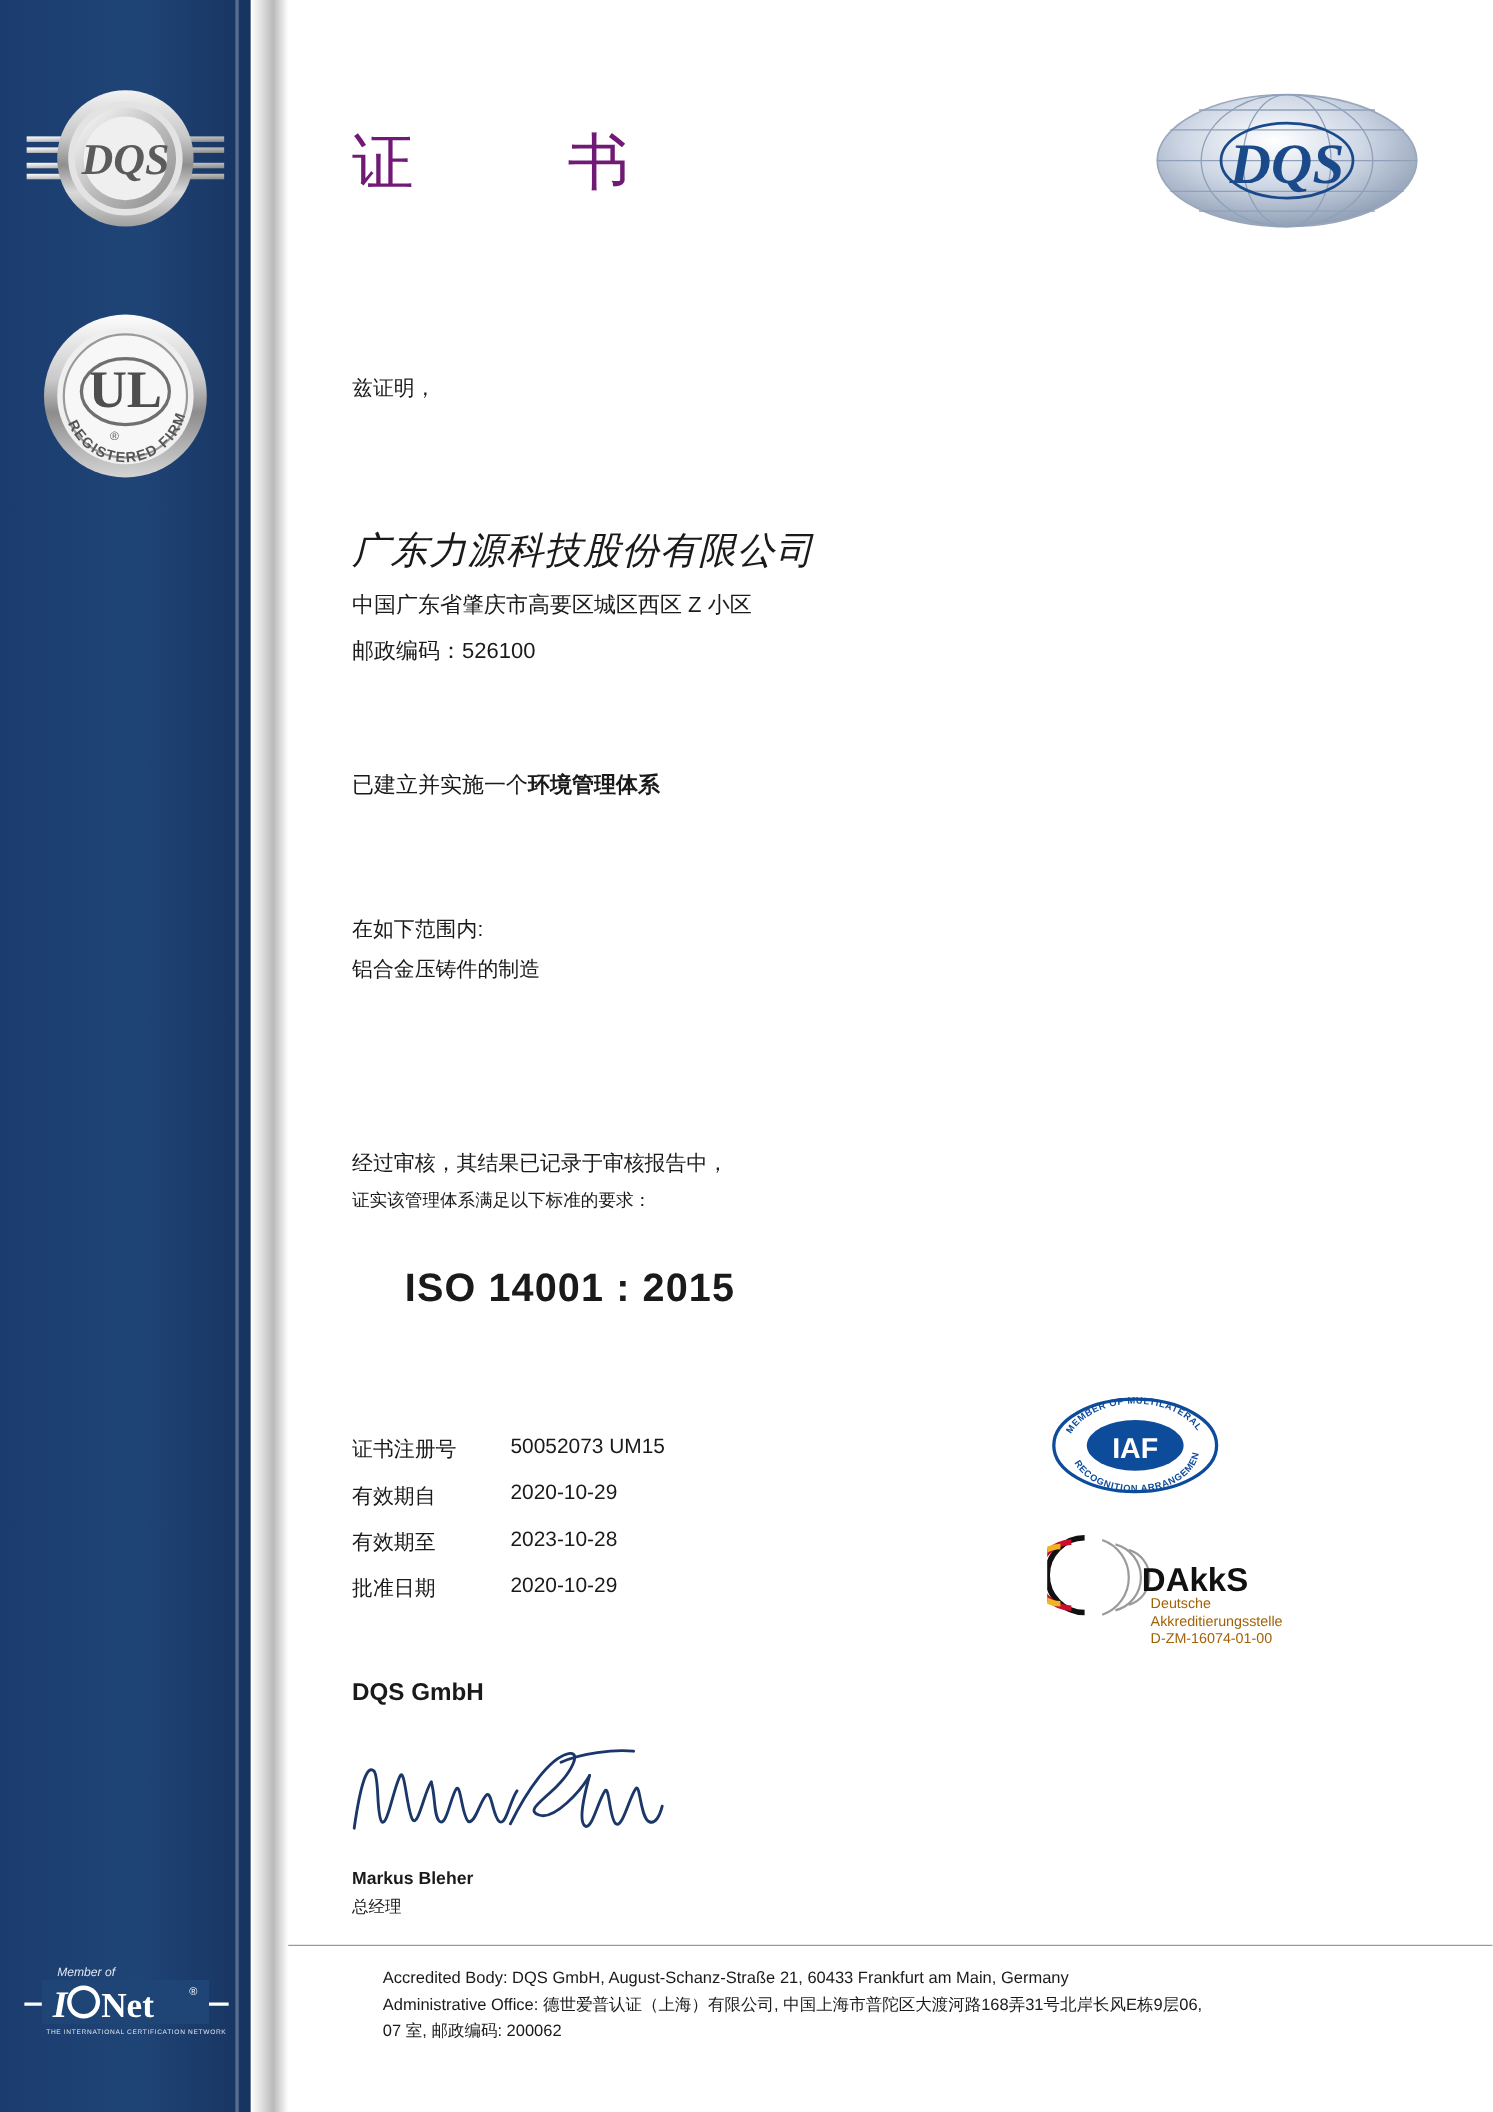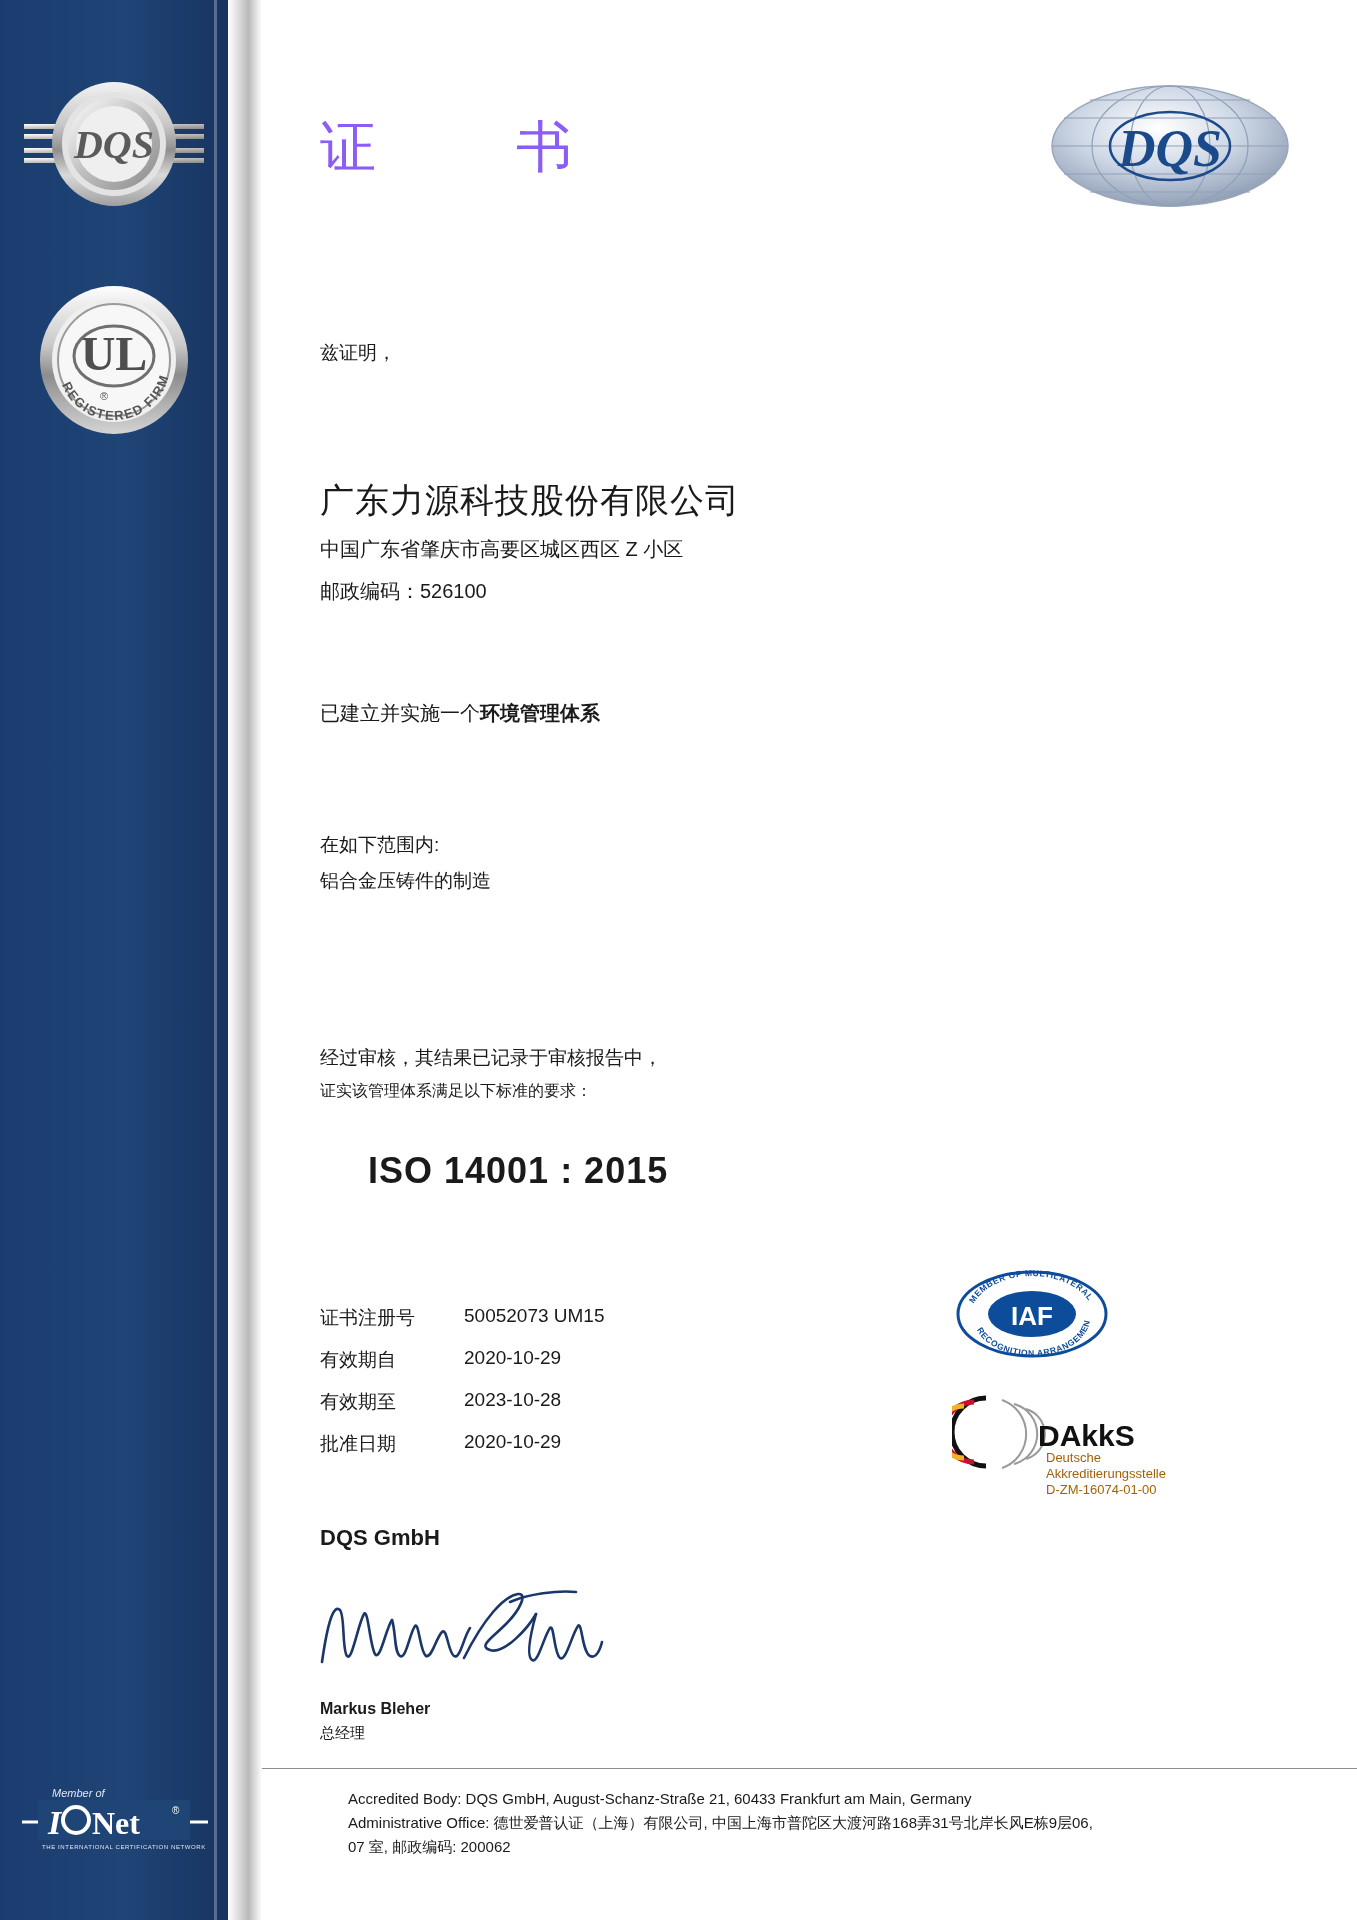--- a/index.html
+++ b/index.html
@@ -69,41 +69,42 @@
     width: 1095px;
     height: 1920px;
   }
 
   .title {
     position: absolute;
     left: 58px; top: 110px;
     font-size: 56px;
     letter-spacing: 42px;
     font-weight: 400;
-    color: #8b5cf6;
+    color: #701a75;
   }
 
   .dqs-globe {
     position: absolute;
     left: 788px; top: 82px;
     width: 240px; height: 128px;
   }
 
   .t-hereby {
     position: absolute;
     left: 58px; top: 340px;
     font-size: 19px;
   }
 
   .company {
     position: absolute;
     left: 58px; top: 478px;
     font-size: 34px;
     font-weight: 500;
     letter-spacing: 1px;
+    font-style: italic;
   }
   .addr1 {
     position: absolute;
     left: 58px; top: 536px;
     font-size: 20px;
   }
   .addr2 {
     position: absolute;
     left: 58px; top: 578px;
     font-size: 20px;

